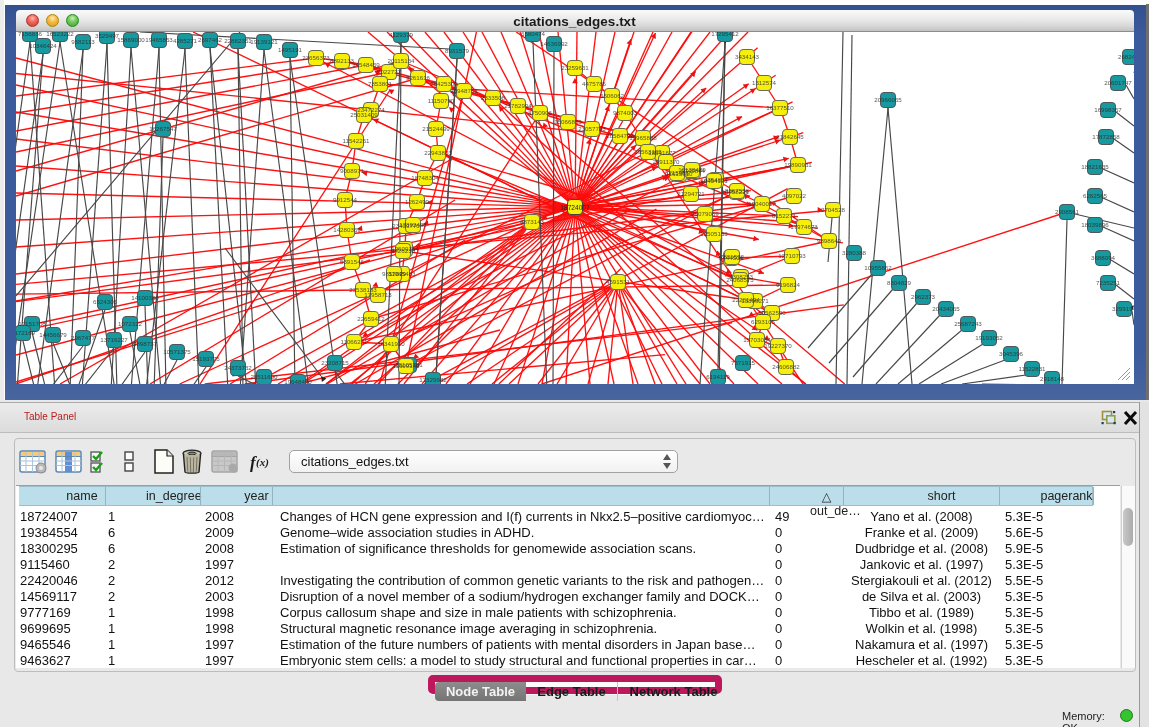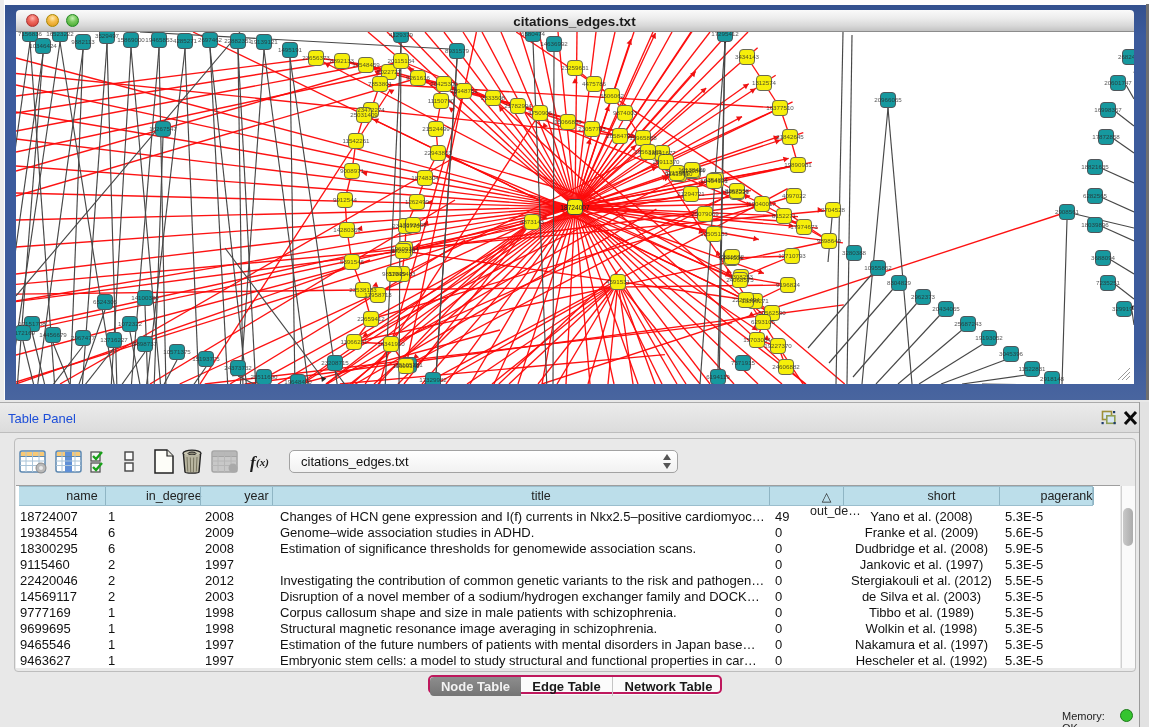--- a/index.html
+++ b/index.html
@@ -25,21 +25,21 @@
 #tly { left:46px; background:radial-gradient(circle at 50% 30%, #ffeab0 0%, #f5bd4b 40%, #dd9412 100%);
   border:0.5px solid #a80; }
 #tlg { left:66px; background:radial-gradient(circle at 50% 30%, #c7f0b6 0%, #78c95e 40%, #3ba327 100%);
   border:0.5px solid #282; }
 #canvas { left:16px; top:32px; width:1118px; height:352px; background:#fff; overflow:hidden; }
 
 
 #panelhead { left:0; top:402px; width:1149px; height:31px;
   background:linear-gradient(180deg,#ebebeb,#dcdcdc); border-top:1px solid #ababab;
   border-bottom:1px solid #bdbdbd; }
-#paneltitle { left:8px; top:411px; font-size:13px; color:#1d4ed8; }
+#paneltitle { left:24px; top:411px; font-size:10px; color:#b91c1c; }
 
 #toolbox { left:14px; top:438px; width:1122px; height:234px;
   border:1px solid #bdbdbd; border-radius:4px; background:#e9e9e9; }
 #dropdown { left:289px; top:450px; width:389px; height:23px; background:linear-gradient(180deg,#fff,#f1f1f1);
   border:1px solid #a2a2a2; border-radius:5px; font-size:13px; color:#111; line-height:21px;
   padding-left:11px; }
 #ddarrows { left:660px; top:452px; }
 
 #tablebox { left:16px; top:485px; width:1104px; height:183px; background:#fff;
   border-top:1px solid #9e9e9e; }
@@ -53,21 +53,21 @@
 .c-name { left:4px; } .c-ind { left:92px; } .c-year { left:189px; }
 .c-title { left:264px; width:492px; overflow:hidden; }
 .c-out { left:759px; } .c-short { left:827px; width:157px; text-align:center; }
 .c-pr { left:989px; }
 #vscroll { left:1121px; top:486px; width:14px; height:182px; background:#fafafa;
   border-left:1px solid #d0d0d0; }
 #vthumb { left:1123px; top:508px; width:10px; height:38px; background:linear-gradient(90deg,#c9c9c9,#ababab);
   border-radius:5px; }
 
 
-#tabbar { left:428px; top:675px; width:294px; height:19px; border:2px solid #be185d;
+#tabbar { left:428px; top:675px; width:294px; height:19px; border:7px solid #be185d;
   border-radius:5px; background:#fbfbfb; box-shadow:0 1px 0 rgba(255,255,255,.7); }
 .tab { position:absolute; top:0; height:19px; font-size:13px; font-weight:bold; line-height:19px; text-align:center;
   color:#1a1a1a; }
 #tab1 { left:0; width:91px; background:linear-gradient(180deg,#8d8d8d,#747474);
   color:#f3f3f3; border-radius:4px 0 0 4px; }
 #tab2 { left:91px; width:92px; border-right:1px solid #c4c4c4; }
 #tab3 { left:183px; width:111px; }
 #memtext { left:1062px; top:710px; font-size:11px; color:#222; }
 #memdot { left:1120px; top:709px; width:13px; height:13px; border-radius:50%;
   background:#35c42f; border:1.5px solid #1d7a1a; }
@@ -898,21 +898,20 @@
   <svg class="abs" id="ddarrows" width="14" height="20">
     <polygon points="7,2 11,8 3,8" fill="#555"></polygon>
     <polygon points="7,17 11,11 3,11" fill="#555"></polygon>
   </svg>
 
   <div class="abs" id="tablebox"></div>
   <div class="abs" id="thead"></div>
   <div class="th" style="left:19px; width:86px;">name</div>
   <div class="th" style="left:106px; width:94px;">in_degree</div>
   <div class="th" style="left:201px; width:71px;">year</div>
-  <div class="th" style="left:273px; width:496px;">title</div>
   <div class="th" style="left:770px; width:73px;">△ out_de…</div>
   <div class="th" style="left:844px; width:155px;">short</div>
   <div class="th" style="left:1000px; width:93px;">pagerank</div>
   <div class="thsep" style="left:105px;"></div>
   <div class="thsep" style="left:200px;"></div>
   <div class="thsep" style="left:272px;"></div>
   <div class="thsep" style="left:769px;"></div>
   <div class="thsep" style="left:843px;"></div>
   <div class="thsep" style="left:999px;"></div>
   <div class="thsep" style="left:1093px;"></div>

